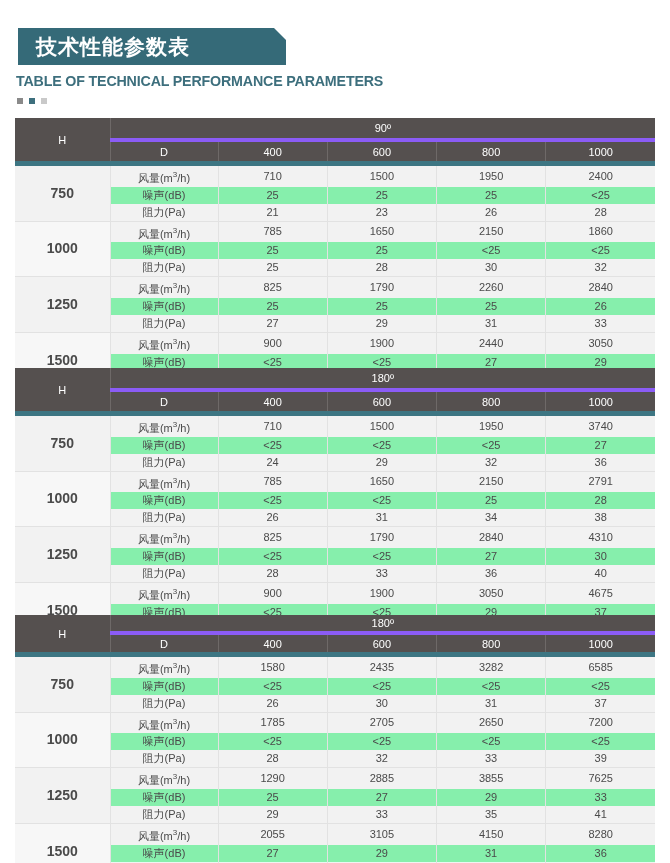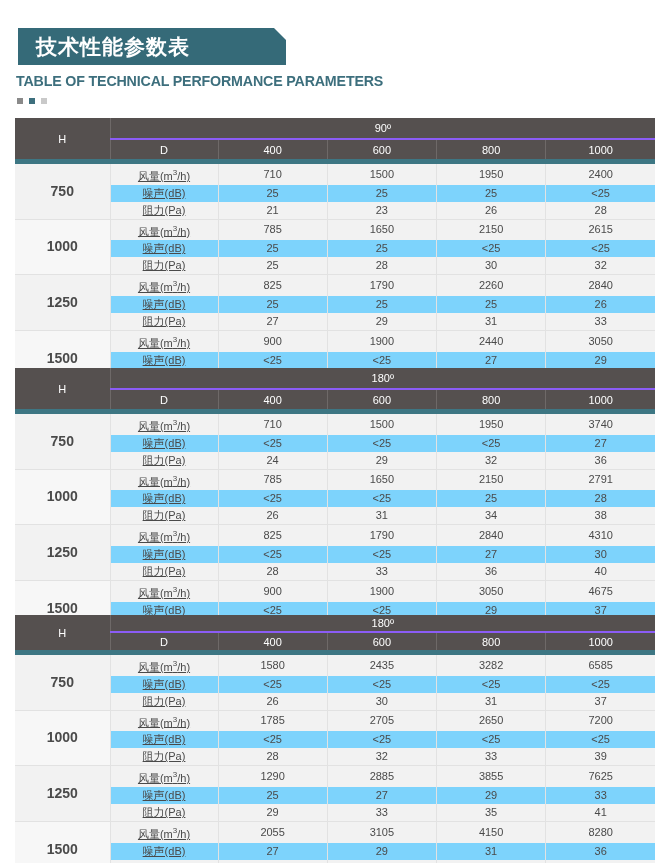--- a/index.html
+++ b/index.html
@@ -98,21 +98,21 @@
     background: #55504f;
     color: #ffffff;
     font-weight: normal;
     font-size: 11px;
     border-right: 1px solid #6e6968;
   }
   .hdr-h {
     border-right: 1px solid #6e6968;
   }
   .hdr-angle {
-    border-bottom: 2px solid #8b5cf6;
+    border-bottom: 4px solid #8b5cf6;
     margin-left: 28px;
   }
   .hdr-last { border-right: none; }
 
   .accent-row td {
     background: #3d7683;
     height: 5px;
     padding: 0;
     border: none;
   }
@@ -120,35 +120,34 @@
   
   .spec-table tbody td {
     border-right: 1px solid #e2e2e2;
     color: #4a4a4a;
     height: 17px;
     line-height: 17px;
   }
   .spec-table tbody td.last-col { border-right: none; }
 
   .row-odd  td { background: #f2f2f2; }
-  .row-even td { background: #7dd3fc; }
+  .row-even td { background: #86efac; }
 
   .cell-h {
     background: #f2f2f2 !important;
     font-weight: bold;
     font-size: 14px;
     color: #3c3c3c;
     border-right: 1px solid #e2e2e2;
   }
   .cell-h.group-even { background: #f7f7f7 !important; }
 
   .cell-param {
     font-size: 11px;
     color: #4a4a4a;
-    text-decoration: underline;
   }
 
   .grp-sep td { border-top: 1px solid #e2e2e2; }
 
   .sup { font-size: 8px; vertical-align: super; }
 </style>
 </head>
 <body>
 
 <div class="page">
@@ -214,21 +213,21 @@
               <td>23</td>
               <td>26</td>
               <td class="last-col">28</td>
             </tr>
             <tr class="row-odd grp-sep">
               <td class="cell-h group-even" rowspan="3">1000</td>
               <td class="cell-param">风量(m<span class="sup">3</span>/h)</td>
               <td>785</td>
               <td>1650</td>
               <td>2150</td>
-              <td class="last-col">2615</td>
+              <td class="last-col">1860</td>
             </tr>
             <tr class="row-even">
               <td class="cell-param">噪声(dB)</td>
               <td>25</td>
               <td>25</td>
               <td>&lt;25</td>
               <td class="last-col">&lt;25</td>
             </tr>
             <tr class="row-odd">
               <td class="cell-param">阻力(Pa)</td>

